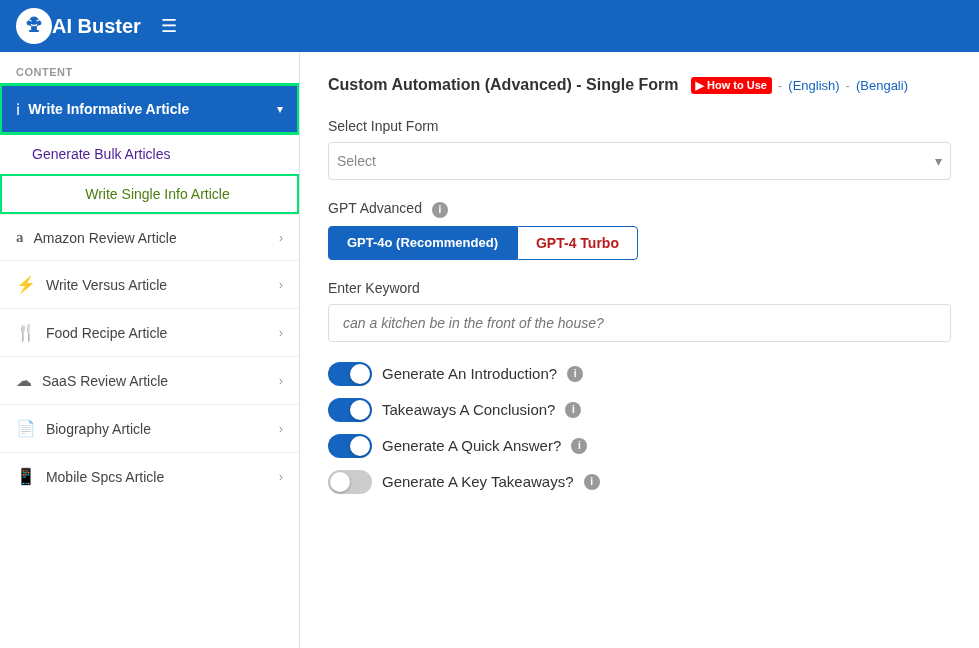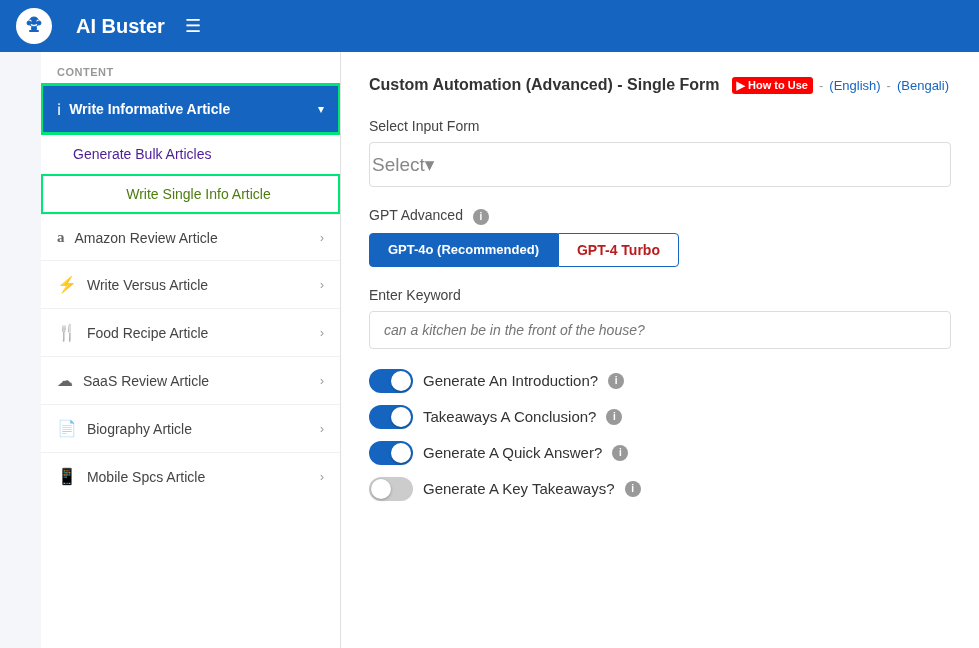--- a/index.html
+++ b/index.html
@@ -11,21 +11,21 @@
       height: 52px;
       display: flex;
       align-items: center;
       padding: 0 16px;
       gap: 12px;
       flex-shrink: 0;
     }
     .header-logo {
       display: flex;
       align-items: center;
-      gap: 24px;
+      gap: 0;
       justify-content: center;
     }
     .logo-icon {
       width: 36px;
       height: 36px;
       background: white;
       border-radius: 50%;
       display: flex;
       align-items: center;
       justify-content: center;
@@ -41,21 +41,20 @@
       font-size: 18px;
       margin-left: 8px;
       cursor: pointer;
     }
 
     
     .layout {
       display: flex;
       flex: 1;
       overflow: hidden;
-      margin-left: 41px;
     }
 
     
     .sidebar {
       width: 300px;
       background: white;
       border-right: 1px solid #e0e0e0;
       overflow-y: auto;
       flex-shrink: 0;
     }
@@ -167,27 +166,28 @@
     .form-label {
       font-size: 14px;
       font-weight: 500;
       color: #444;
       margin-bottom: 8px;
     }
     .select-box {
       width: 100%;
       border: 1px solid #ddd;
       border-radius: 4px;
-      padding: 10px 2px;
-      font-size: 19px;
+      padding: 10px 8px;
+      font-size: 14px;
       color: #888;
       background: white;
       cursor: pointer;
       display: flex;
       align-items: center;
+      justify-content: space-between;
     }
 
     
     .gpt-buttons {
       display: flex;
       gap: 0;
       margin-bottom: 8px;
     }
     .gpt-btn-primary {
       background: #1565C0;

